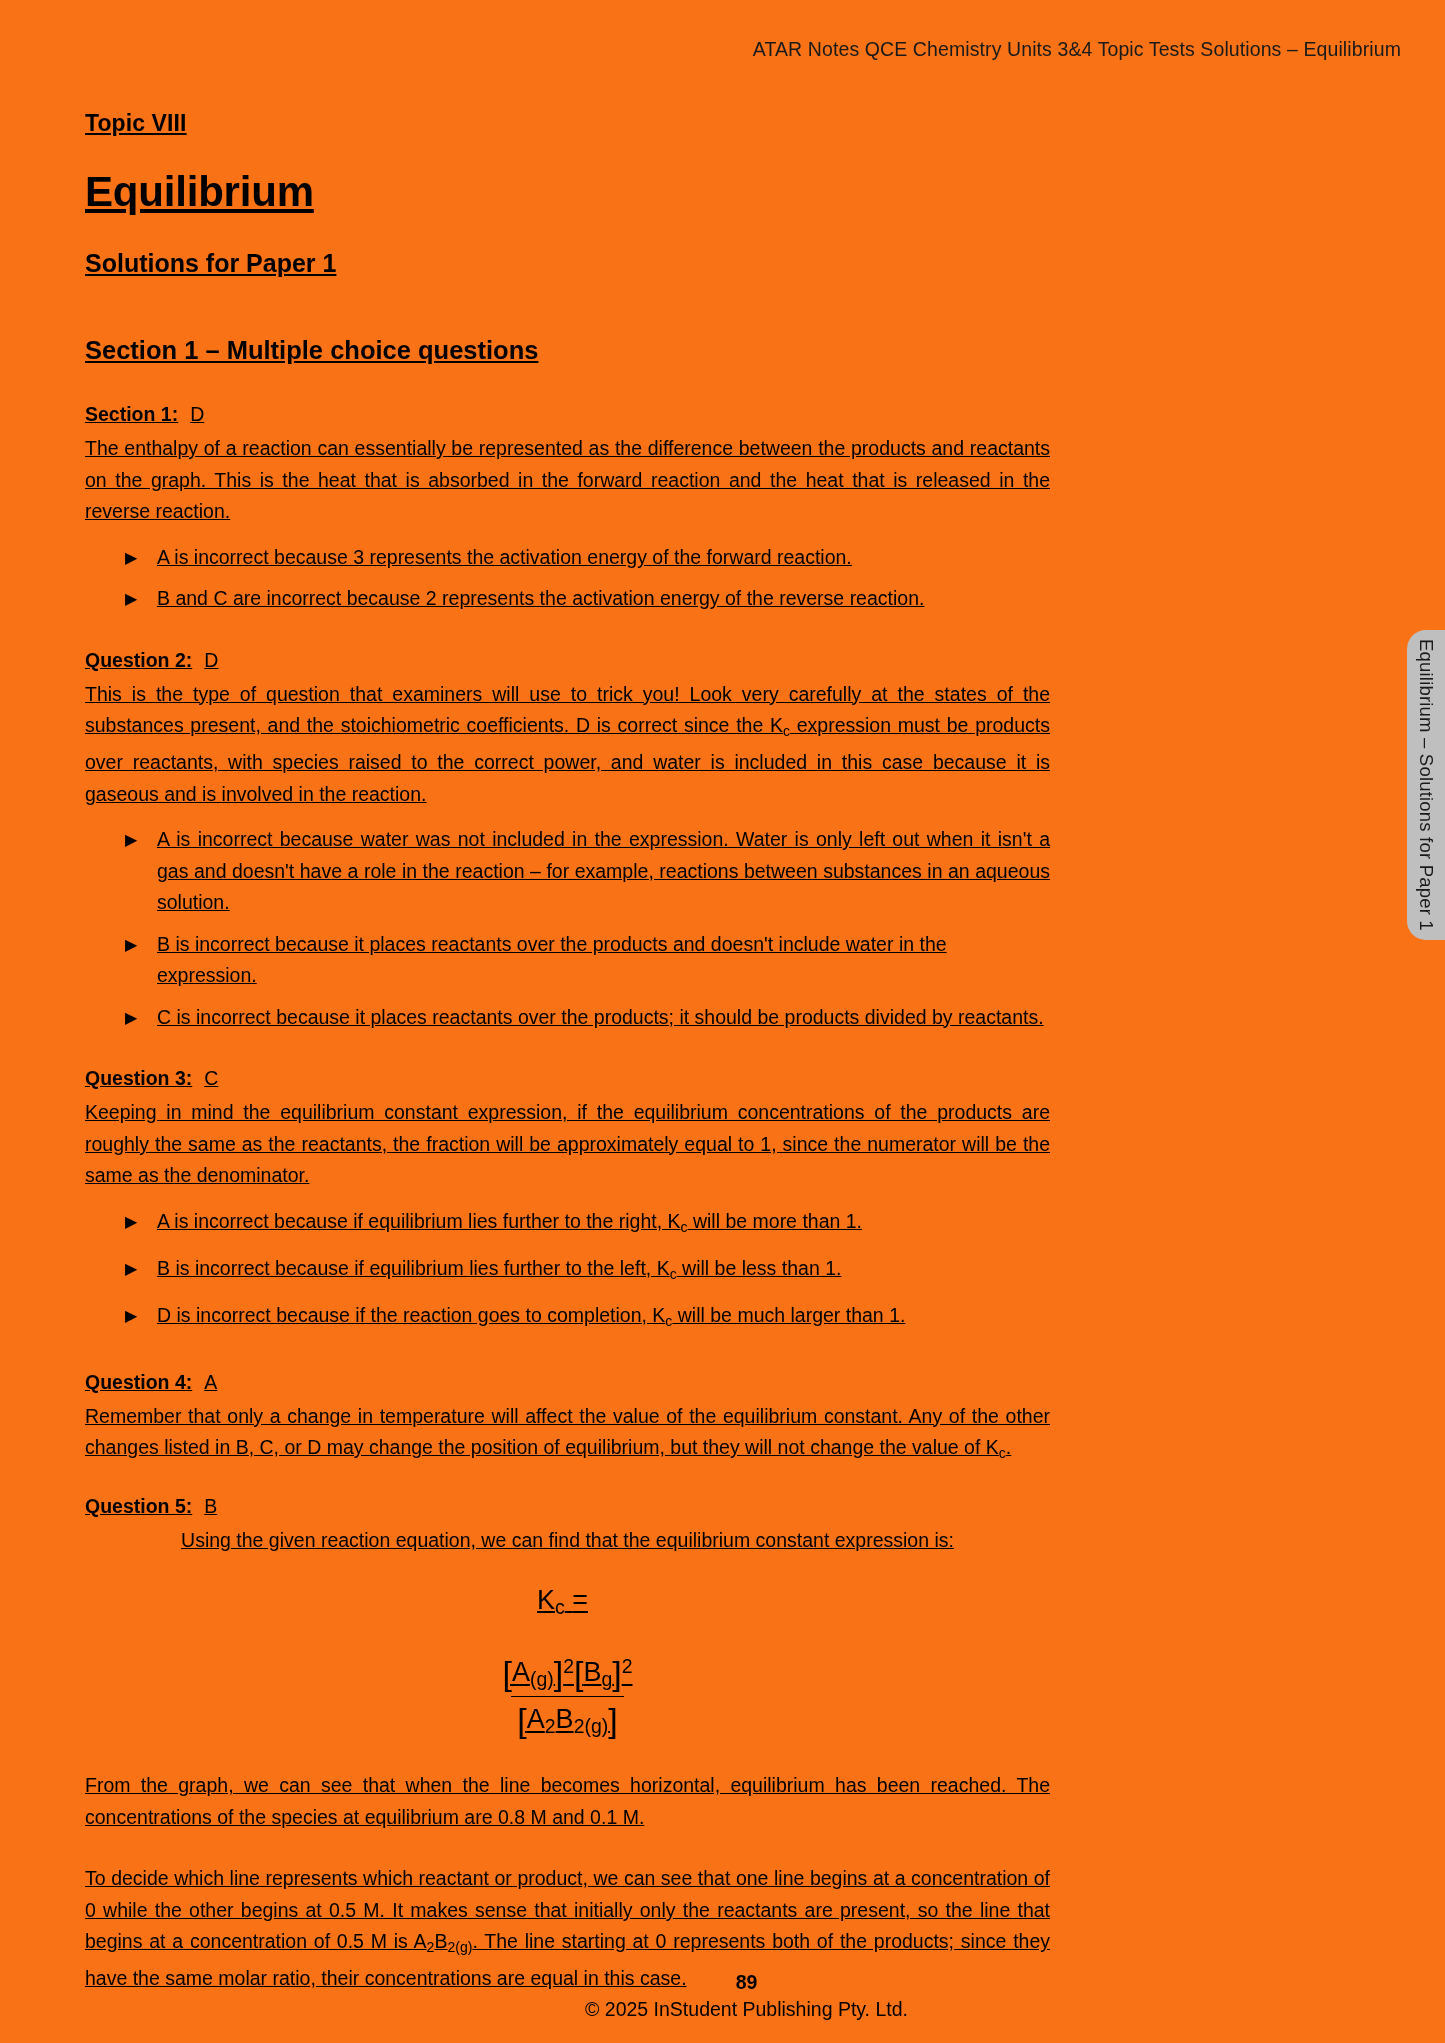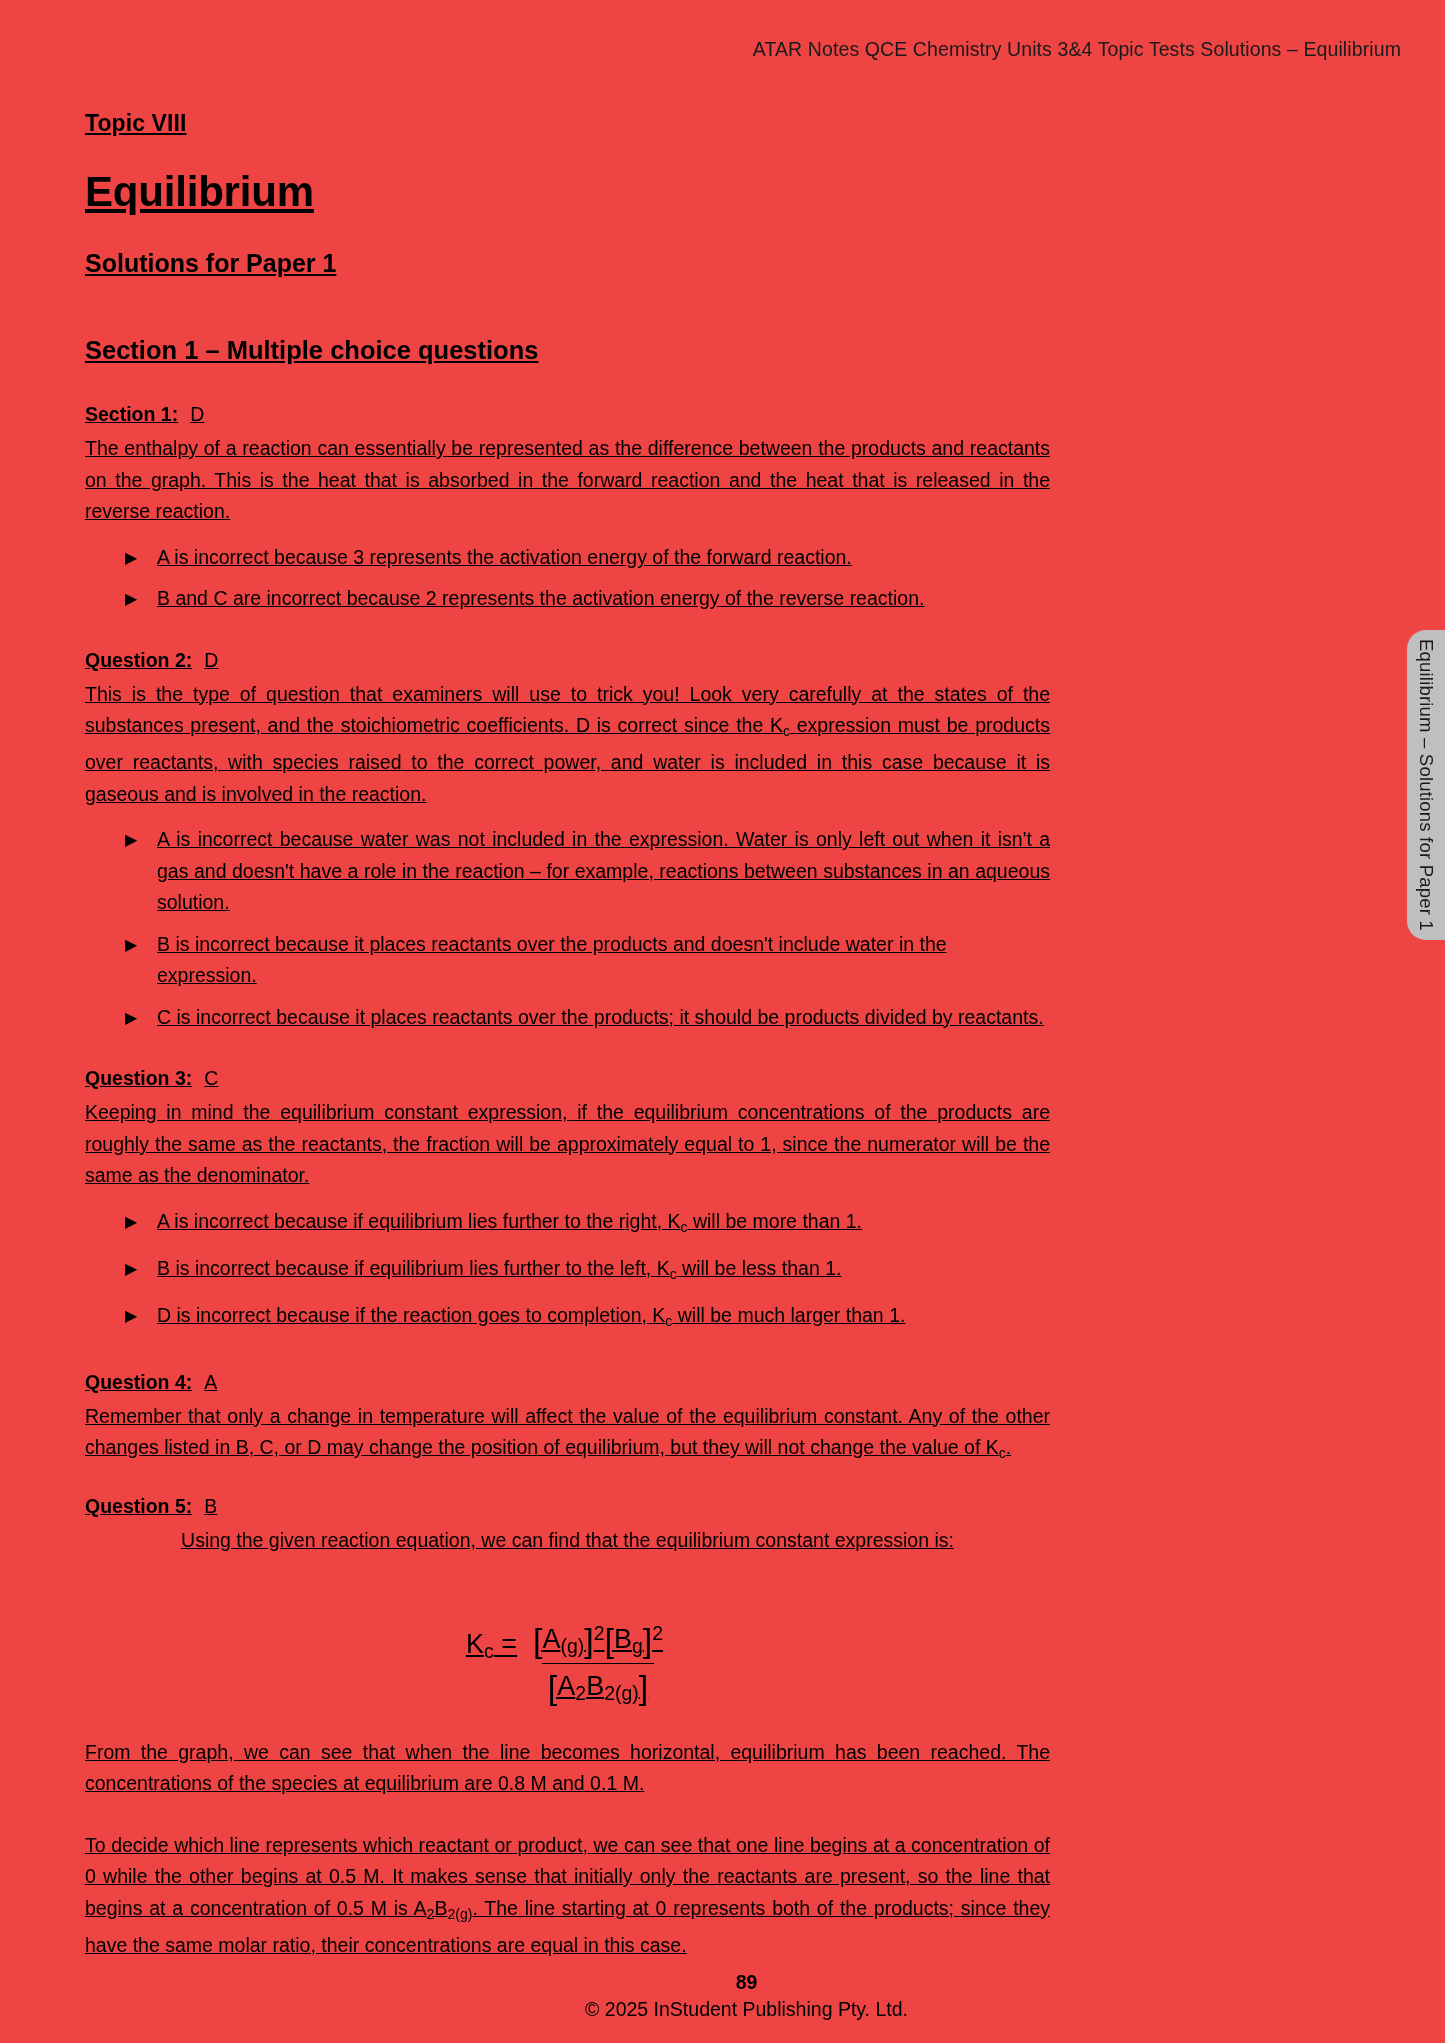--- a/index.html
+++ b/index.html
@@ -8,21 +8,21 @@
     background: #ffffff;
   }
   body {
     font-family: "Liberation Sans", sans-serif;
     color: #000000;
   }
   #page {
     position: relative;
     width: 1445px;
     height: 2043px;
-    background: #ef4444;
+    background: #f97316;
     overflow: hidden;
     box-sizing: border-box;
   }
 
   
   .running-header {
     position: absolute;
     top: 38px;
     right: 44px;
     font-size: 19.5px;
@@ -114,20 +114,21 @@
   
   .formula-wrap {
     display: flex;
     justify-content: center;
     margin: 28px 0 30px 0;
   }
   .formula {
     display: inline-flex;
     align-items: center;
     font-size: 27px;
+    flex-direction: column;
   }
   .formula .lhs { white-space: nowrap; margin-right: 10px; }
   .frac {
     display: inline-flex;
     flex-direction: column;
     align-items: center;
   }
   .frac .num {
     padding: 0 6px 3px 6px;
     white-space: nowrap;

